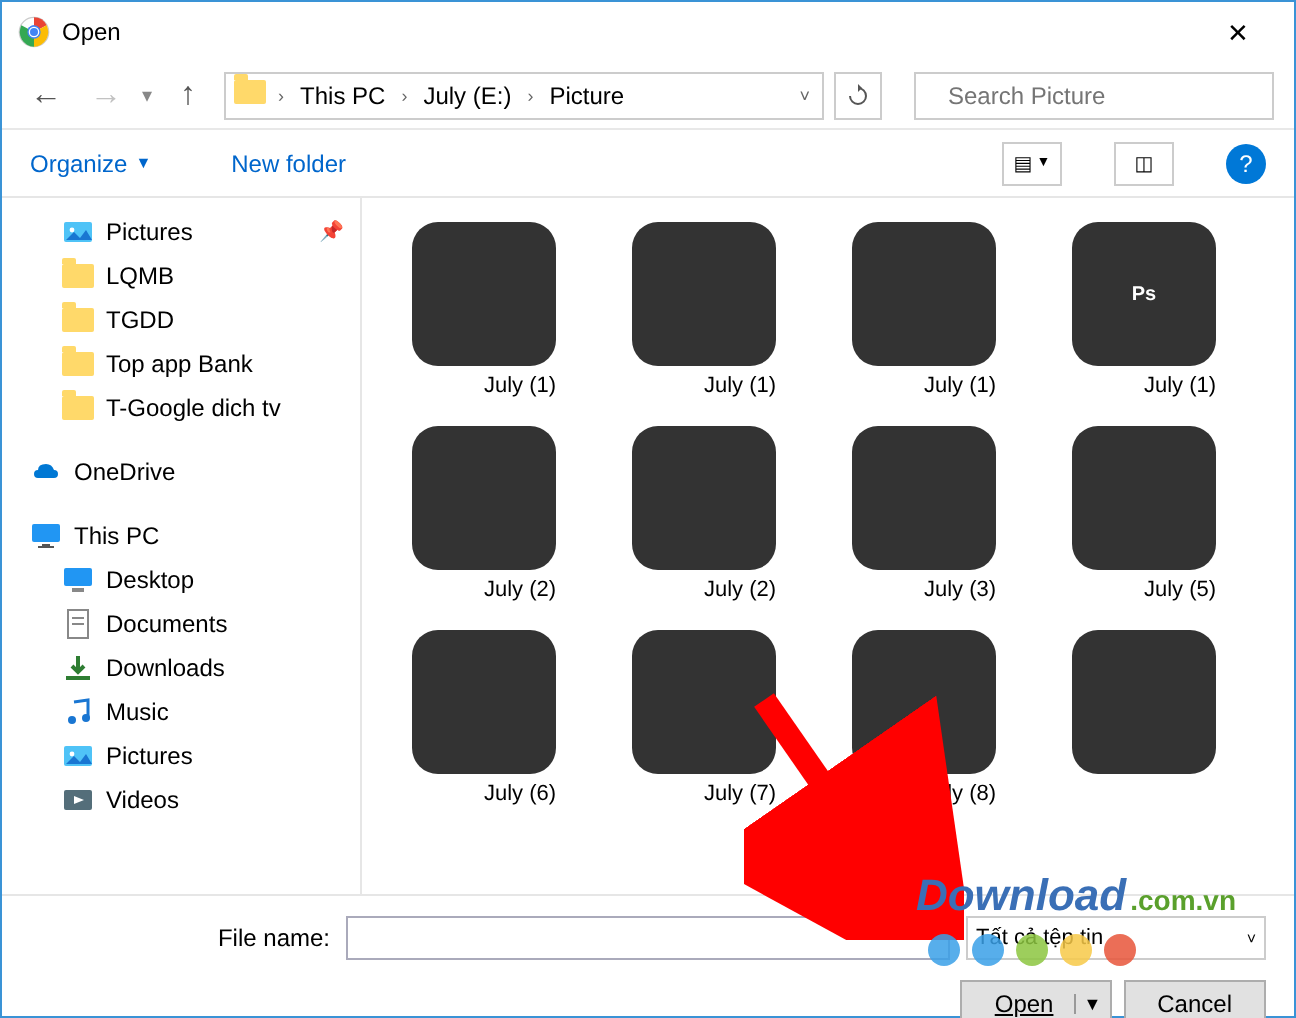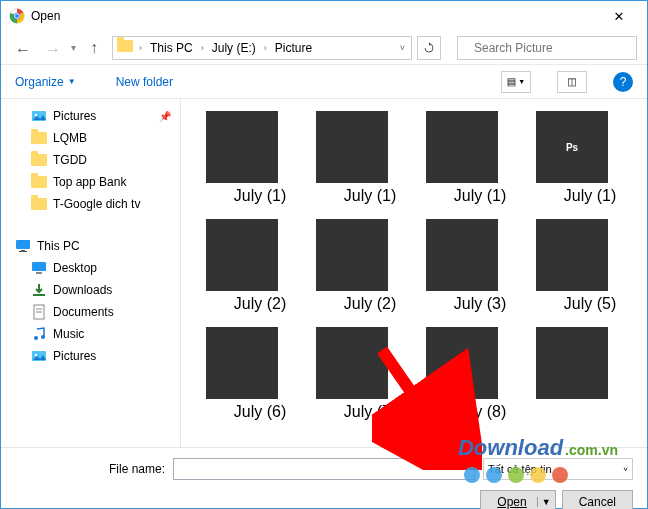--- a/index.html
+++ b/index.html
@@ -29,22 +29,22 @@
 .body { display: flex; height: 348px; }
 .sidebar { width: 180px; border-right: 1px solid #e6e6e6; overflow-y: auto; padding: 6px 0; font-size: 12px; }
 .side-item { height: 22px; display: flex; align-items: center; padding-left: 30px; gap: 6px; cursor: pointer; }
 .side-item.top { padding-left: 14px; }
 .side-item .ico { width: 16px; height: 16px; display: flex; align-items: center; justify-content: center; font-size: 12px; }
 .side-sep { height: 10px; }
 .folder-icon { width: 16px; height: 12px; background: #ffd96a; border-radius: 1px; position: relative; }
 .folder-icon::before { content: ""; position: absolute; top: -3px; left: 0; width: 7px; height: 3px; background: #ffd96a; border-radius: 1px 1px 0 0; }
 .content { flex: 1; overflow-y: auto; padding: 8px; display: flex; flex-wrap: wrap; gap: 6px 4px; align-content: flex-start; }
 .thumb { width: 106px; display: flex; flex-direction: column; align-items: center; cursor: pointer; padding: 4px; }
-.thumb .img { width: 72px; height: 72px; background: #333; display: flex; align-items: center; justify-content: center; color: #fff; font-size: 10px; overflow: hidden; }
-.thumb .label { font-size: 16px; color: #000; margin-top: 4px; text-align: center; margin-left: 36px; }
+.thumb .img { width: 72px; height: 72px; background: #333; display: flex; align-items: center; justify-content: center; color: #fff; font-size: 10px; overflow: hidden; border-radius: 13px; }
+.thumb .label { font-size: 11px; color: #000; margin-top: 4px; text-align: center; margin-left: 36px; }
 .footer { border-top: 1px solid #e6e6e6; padding: 10px 14px; }
 .footer-row { display: flex; align-items: center; gap: 8px; margin-bottom: 10px; }
 .footer-row .lbl { font-size: 12px; width: 150px; text-align: right; }
 .filename-input { flex: 1; height: 22px; border: 1px solid #aab; padding: 0 4px; font-size: 12px; }
 .filter { width: 150px; height: 22px; border: 1px solid #ccc; font-size: 11px; padding: 0 4px; display: flex; align-items: center; justify-content: space-between; cursor: pointer; }
 .btnrow { display: flex; justify-content: flex-end; gap: 6px; }
 .dlgbtn { height: 24px; border: 1px solid #adadad; background: #e1e1e1; padding: 0 16px; font-size: 12px; cursor: pointer; display: flex; align-items: center; gap: 4px; }
 .dlgbtn.split { padding-right: 4px; }
 .dlgbtn .drop { border-left: 1px solid #999; padding-left: 4px; margin-left: 6px; font-size: 9px; }
 
@@ -159,20 +159,28 @@
           </span>
           <span>Top app Bank</span>
         </div>
         <div class="side-item">
           <span class="ico">
             <div class="folder-icon"></div>
           </span>
           <span>T-Google dich tv</span>
         </div>
         <div class="side-sep"></div>
+        <div class="side-item top">
+          <span class="ico">
+            <svg width="16" height="16">
+              <path d="M4 11 Q2 11 2 9 Q2 7 4 7 Q4 4 8 4 Q11 4 12 7 Q14 7 14 9 Q14 11 12 11 Z" fill="#0078d4"></path>
+            </svg>
+          </span>
+          <span>OneDrive</span>
+        </div>
         <div class="side-sep"></div>
         <div class="side-item top">
           <span class="ico">
             <svg width="16" height="16">
               <rect x="1" y="2" width="14" height="9" fill="#2196f3" rx="1"></rect>
               <rect x="6" y="12" width="4" height="1" fill="#555"></rect>
               <rect x="4" y="13" width="8" height="1" fill="#555"></rect>
             </svg>
           </span>
           <span>This PC</span>
@@ -182,55 +190,64 @@
             <svg width="16" height="16">
               <rect x="1" y="2" width="14" height="9" fill="#2196f3" rx="1"></rect>
               <rect x="5" y="12" width="6" height="2" fill="#888"></rect>
             </svg>
           </span>
           <span>Desktop</span>
         </div>
         <div class="side-item">
           <span class="ico">
             <svg width="16" height="16">
-              <path d="M8 2 L8 9 M5 7 L8 10 L11 7" stroke="#2e7d32" stroke-width="2" fill="none"></path>
-              <rect x="2" y="12" width="12" height="2" fill="#2e7d32"></rect>
-            </svg>
-          </span>
-          <span>Downloads</span>
-        </div>
-        <div class="side-item">
-          <span class="ico">
-            <svg width="16" height="16">
               <rect x="3" y="1" width="10" height="14" fill="#fff" stroke="#888"></rect>
               <line x1="5" y1="5" x2="11" y2="5" stroke="#888"></line>
               <line x1="5" y1="8" x2="11" y2="8" stroke="#888"></line>
             </svg>
           </span>
           <span>Documents</span>
         </div>
         <div class="side-item">
           <span class="ico">
             <svg width="16" height="16">
+              <path d="M8 2 L8 9 M5 7 L8 10 L11 7" stroke="#2e7d32" stroke-width="2" fill="none"></path>
+              <rect x="2" y="12" width="12" height="2" fill="#2e7d32"></rect>
+            </svg>
+          </span>
+          <span>Downloads</span>
+        </div>
+        <div class="side-item">
+          <span class="ico">
+            <svg width="16" height="16">
               <path d="M6 3 L13 2 L13 11" stroke="#1976d2" stroke-width="1.5" fill="none"></path>
               <circle cx="5" cy="12" r="2" fill="#1976d2"></circle>
               <circle cx="12" cy="11" r="2" fill="#1976d2"></circle>
             </svg>
           </span>
           <span>Music</span>
         </div>
         <div class="side-item">
           <span class="ico">
             <svg width="16" height="16">
               <rect x="1" y="3" width="14" height="10" fill="#4fc3f7" rx="1"></rect>
               <circle cx="5" cy="7" r="1.2" fill="#fff"></circle>
               <path d="M2 12 L6 8 L9 11 L12 7 L15 12 Z" fill="#1976d2"></path>
             </svg>
           </span>
           <span>Pictures</span>
+        </div>
+        <div class="side-item">
+          <span class="ico">
+            <svg width="16" height="16">
+              <rect x="1" y="3" width="14" height="10" fill="#546e7a" rx="1"></rect>
+              <path d="M6 6 L11 8 L6 10 Z" fill="#fff"></path>
+            </svg>
+          </span>
+          <span>Videos</span>
         </div>
       </div>
     <div class="content" id="content">
         <div class="thumb">
           <div class="img t1"></div>
           <div class="label">July (1)</div>
         </div>
         <div class="thumb">
           <div class="img t2"></div>
           <div class="label">July (1)</div>

